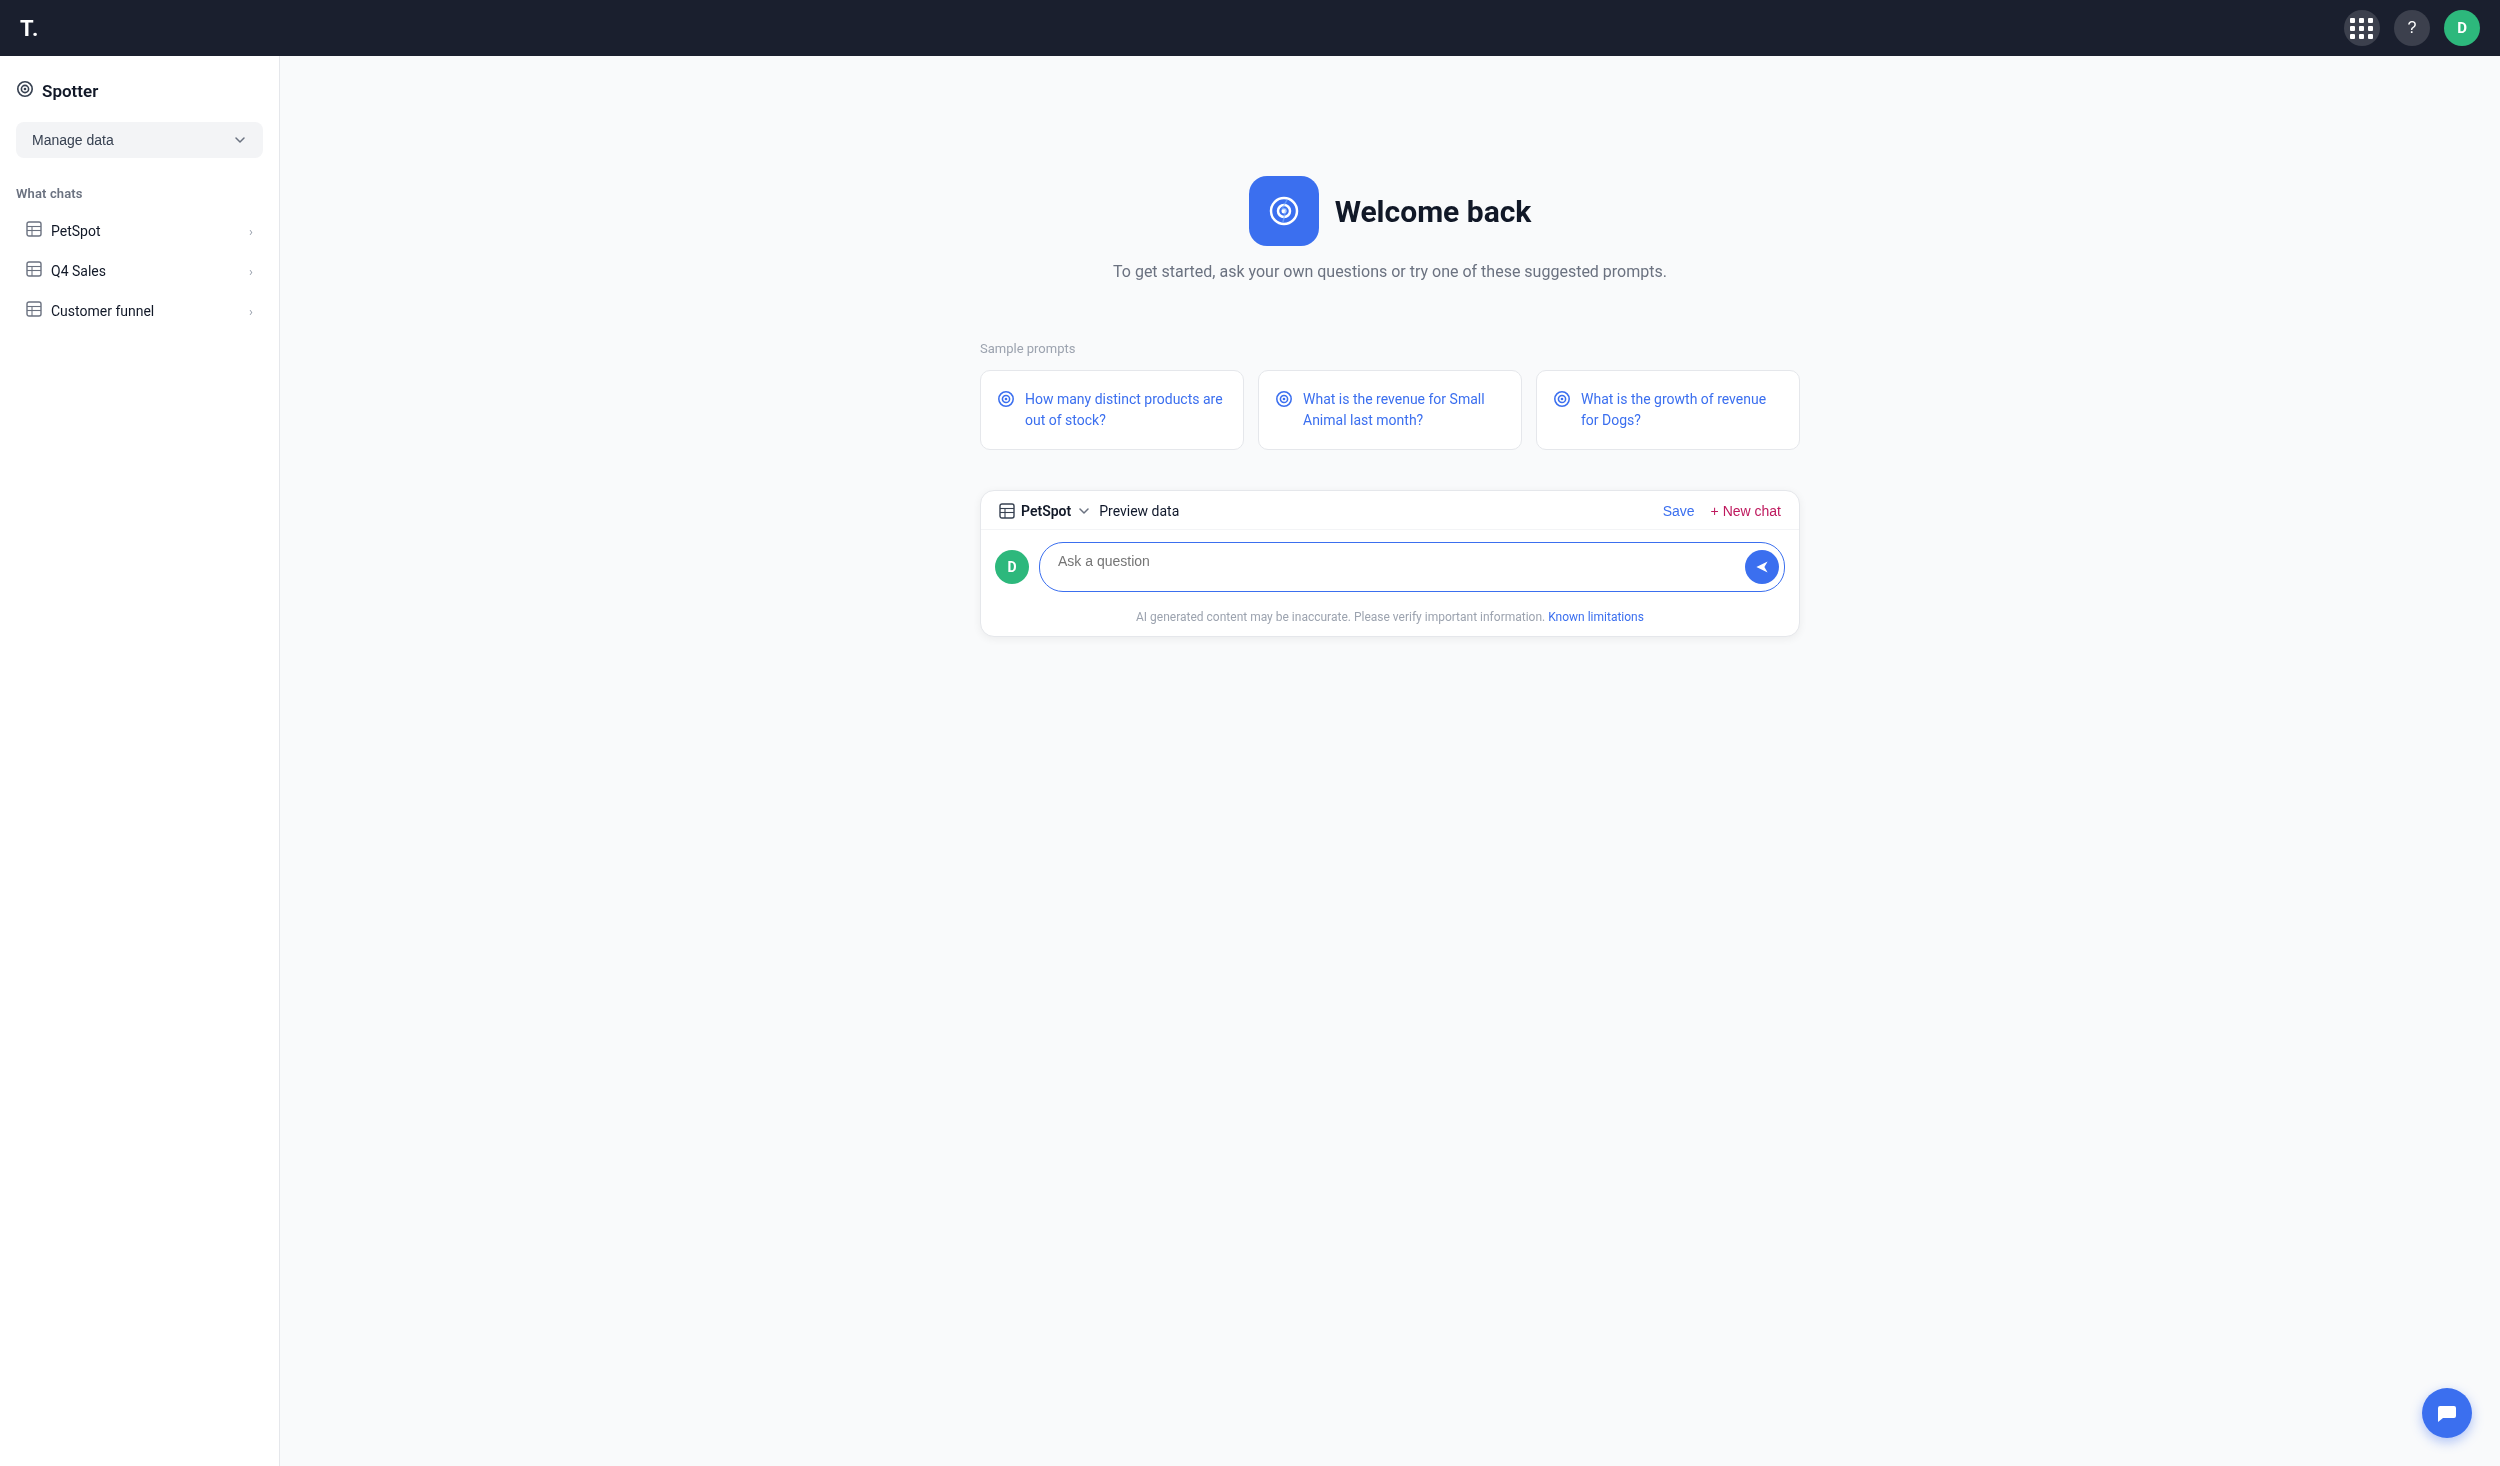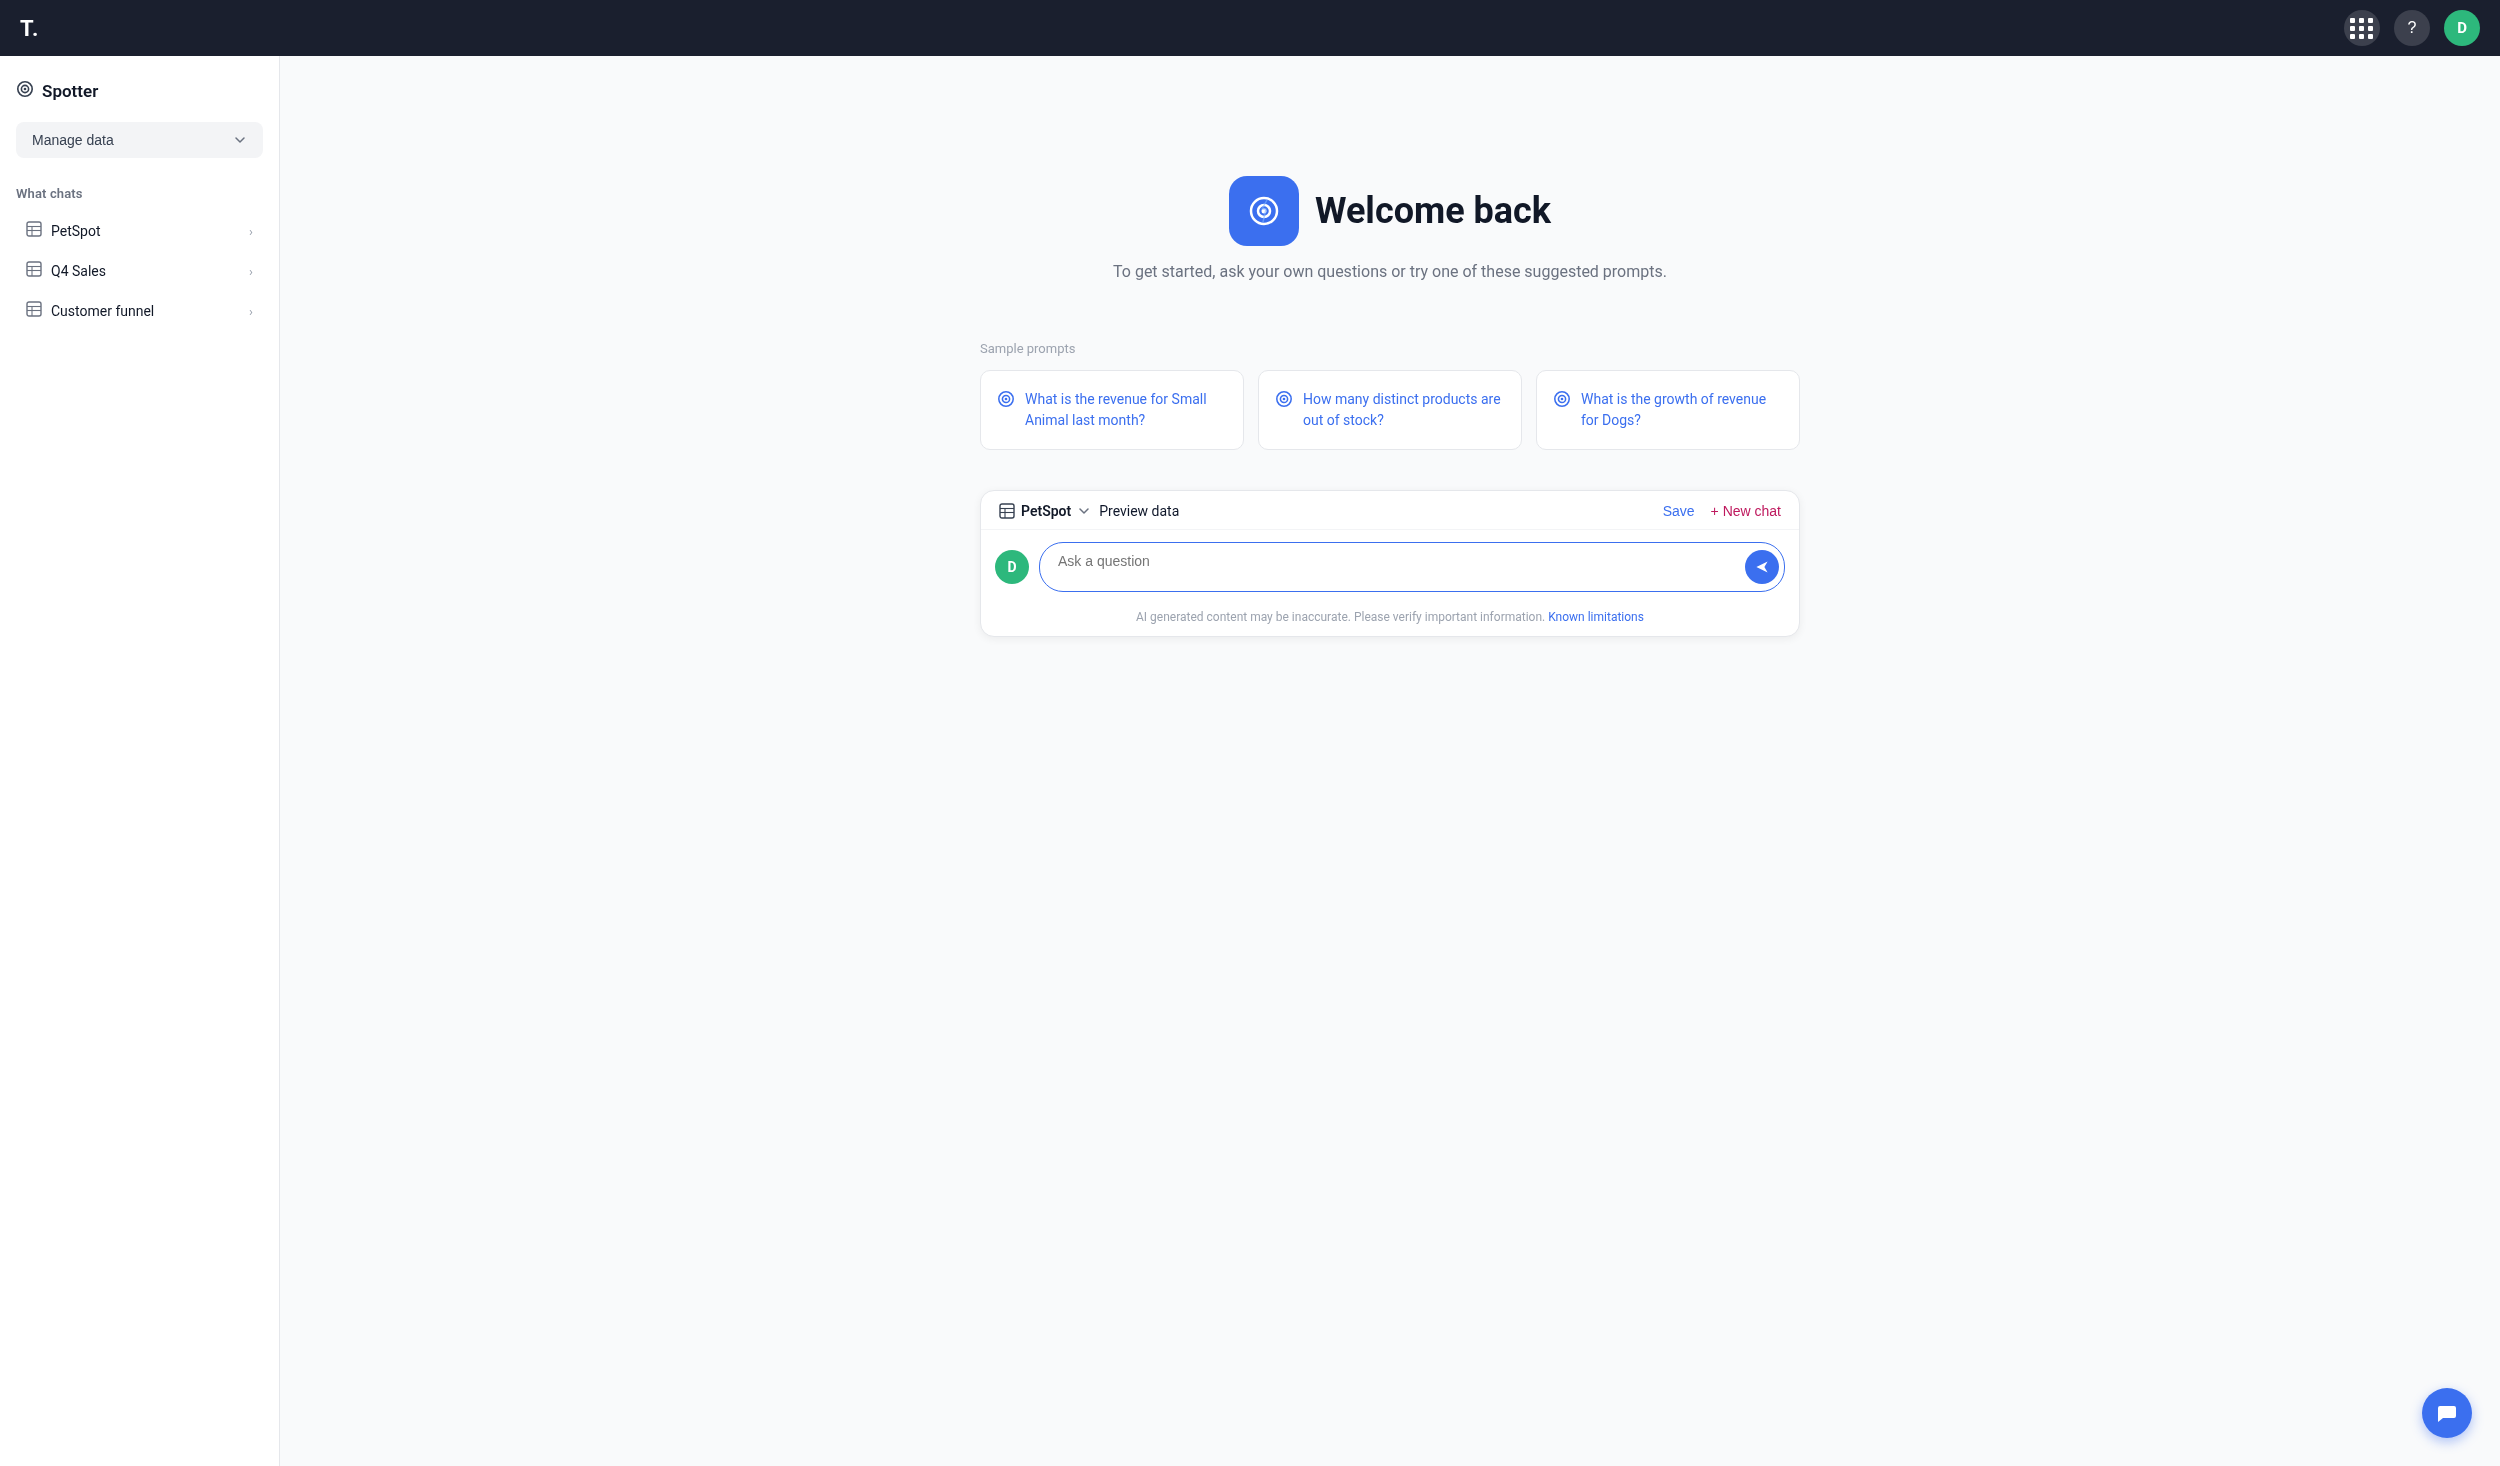--- a/index.html
+++ b/index.html
@@ -162,21 +162,21 @@
       justify-content: center;
       margin-bottom: 0;
     }
     .welcome-title-row {
       display: flex;
       align-items: center;
       gap: 16px;
       margin-bottom: 16px;
     }
     .welcome-title {
-      font-size: 36px;
+      font-size: 30px;
       font-weight: 700;
       color: #111827;
     }
     .welcome-subtitle {
       font-size: 16px;
       color: #6b7280;
       text-align: center;
     }
 
     .sample-prompts-section {
@@ -481,32 +481,32 @@
       <div class="sample-prompts-grid">
 
         <div class="sample-prompt-card">
           <span class="prompt-icon">
             <svg width="18" height="18" viewBox="0 0 20 20" fill="none">
               <circle cx="10" cy="10" r="8" stroke="#3b6fef" stroke-width="1.7"></circle>
               <circle cx="10" cy="10" r="4" stroke="#3b6fef" stroke-width="1.7"></circle>
               <circle cx="10" cy="10" r="1.5" fill="#3b6fef"></circle>
             </svg>
           </span>
-          <span class="prompt-text">What is the revenue for Small Animal last month?</span>
+          <span class="prompt-text">How many distinct products are out of stock?</span>
         </div>
 
         <div class="sample-prompt-card">
           <span class="prompt-icon">
             <svg width="18" height="18" viewBox="0 0 20 20" fill="none">
               <circle cx="10" cy="10" r="8" stroke="#3b6fef" stroke-width="1.7"></circle>
               <circle cx="10" cy="10" r="4" stroke="#3b6fef" stroke-width="1.7"></circle>
               <circle cx="10" cy="10" r="1.5" fill="#3b6fef"></circle>
             </svg>
           </span>
-          <span class="prompt-text">How many distinct products are out of stock?</span>
+          <span class="prompt-text">What is the revenue for Small Animal last month?</span>
         </div>
 
         <div class="sample-prompt-card">
           <span class="prompt-icon">
             <svg width="18" height="18" viewBox="0 0 20 20" fill="none">
               <circle cx="10" cy="10" r="8" stroke="#3b6fef" stroke-width="1.7"></circle>
               <circle cx="10" cy="10" r="4" stroke="#3b6fef" stroke-width="1.7"></circle>
               <circle cx="10" cy="10" r="1.5" fill="#3b6fef"></circle>
             </svg>
           </span>

